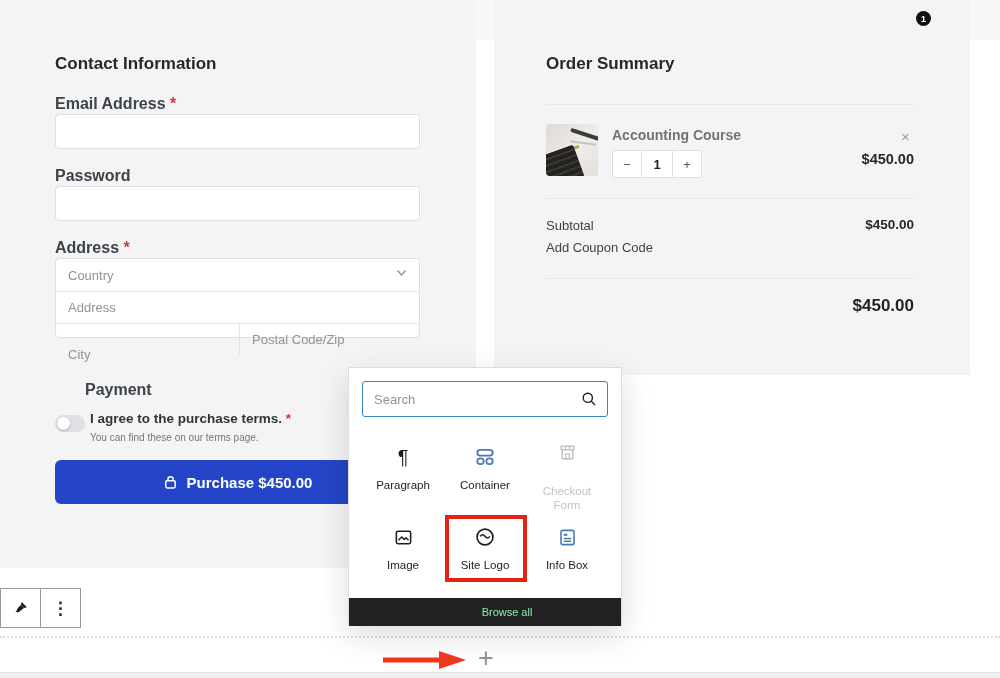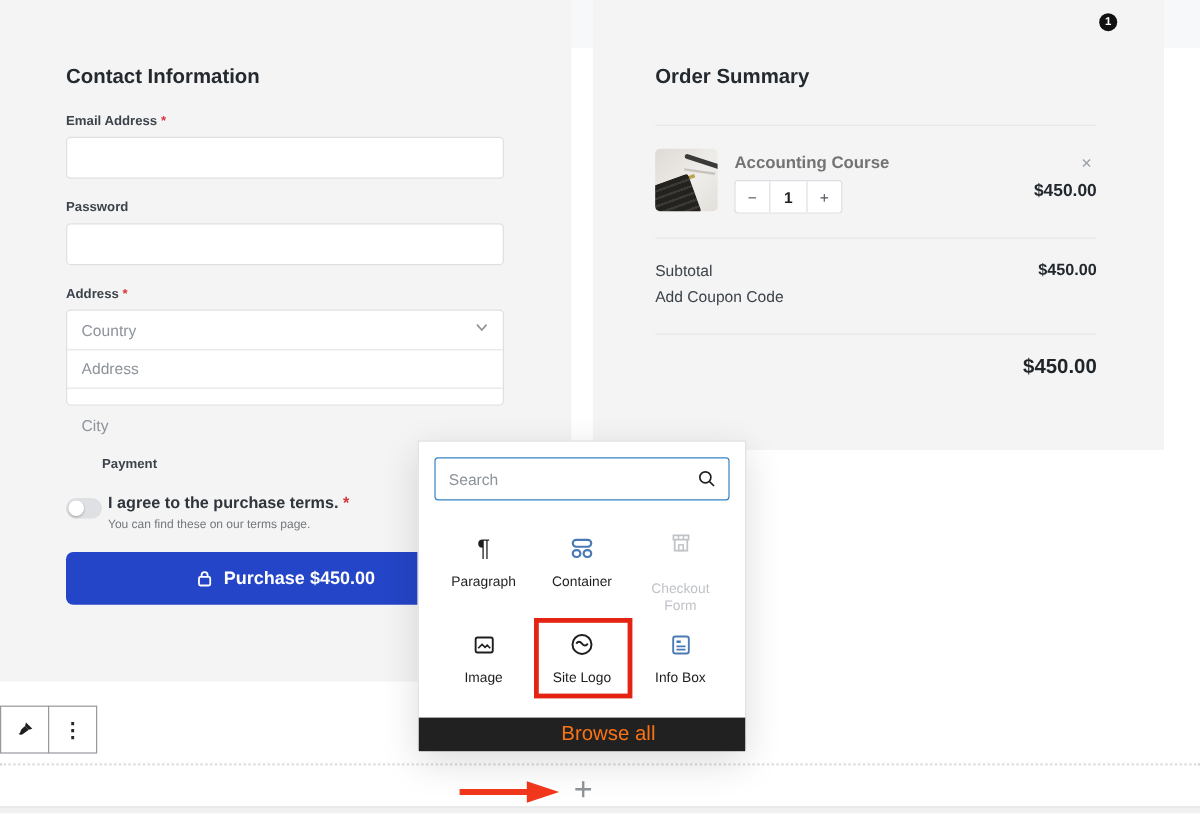--- a/index.html
+++ b/index.html
@@ -28,21 +28,21 @@
   .cart-badge {
     position:absolute; left:0; top:2px; width:15px; height:15px; border-radius:50%;
     background:#111; color:#fff; font-size:9.5px; font-weight:700;
     display:flex; align-items:center; justify-content:center; z-index:2;
   }
   
   .panel { position:absolute; background:#f4f4f5; }
   .panel-left  { left:0;   top:68; width:476px; height:568px; }
   .panel-right { left:494px; top:68; width:476px; height:375px; }
   .h2 { font-size:17px; font-weight:700; color:#24292e; }
-  .field-label { font-size:11px; font-weight:600; color:#3c434a; }
+  .field-label { font-size:16px; font-weight:600; color:#3c434a; }
   .req { color:#d63638; font-weight:700; }
   .tb {
     position:absolute; background:#fff; border:1px solid #dddfe2; border-radius:4px;
     width:365px; height:35px; font-family:inherit; font-size:13px; padding:0 12px;
     color:#1e1e1e; outline:none;
   }
   .ph { color:#8d939a; }
   input::placeholder { color:#8d939a; opacity:1; }
   
   .addr-group {
@@ -138,21 +138,21 @@
   .block-cell .blabel { margin-top:6px; font-size:11.5px; color:#1e1e1e; text-align:center; line-height:1.25; max-width:74px; }
   .block-cell.disabled { cursor:default;gap:15px; }
   .block-cell.disabled .blabel { color:#c0c3c7; }
   .para-glyph { font-size:20px; font-weight:500; color:#1e1e1e; line-height:1; }
   .highlight-ring {
     position:absolute; left:96px; top:147px; width:82px; height:67px;
     border:4px solid #e42313; z-index:6; pointer-events:none;
   }
   .browse-all {
     position:absolute; left:0; top:230px; width:272px; height:28px;
-    background:#212121; color:#f97316; font-size:17px;
+    background:#212121; color:#86efac; font-size:11px;
     display:flex; align-items:center; justify-content:center; cursor:pointer;padding-left:44px;
   }
   
   .dashed-line { position:absolute; left:0; top:636px; width:1000px; border-top:2px dotted #dedede; }
   .arrow-wrap { position:absolute; left:380px; top:649px; z-index:2; }
   .canvas-plus {
     position:absolute; left:471px; top:643px; width:30px; height:30px;
     font-size:27px; font-weight:300; color:#8f9499; display:flex; align-items:center; justify-content:center;
     cursor:pointer; line-height:1;
   }
@@ -201,20 +201,23 @@
         <polyline points="1.5,1.5 5.5,6 9.5,1.5" fill="none" stroke="#8d939a" stroke-width="1.4"></polyline>
       </svg>
     </div>
     <div class="addr-row">
       <input placeholder="Address" style="">
     </div>
     <div class="addr-row addr-bottom">
       <div class="addr-cell city">
         <input placeholder="City" style="">
       </div>
+      <div class="addr-cell postal">
+        <input placeholder="Postal Code/Zip" style="">
+      </div>
     </div>
   </div>
 
   <div class="field-label" style="position:absolute;left:55px;top:381px;padding-left:30px;">Payment</div>
 
   <div class="toggle">
       <div class="knob"></div>
     </div>
   <div class="terms-label">
     <span>I agree to the purchase terms.</span>

